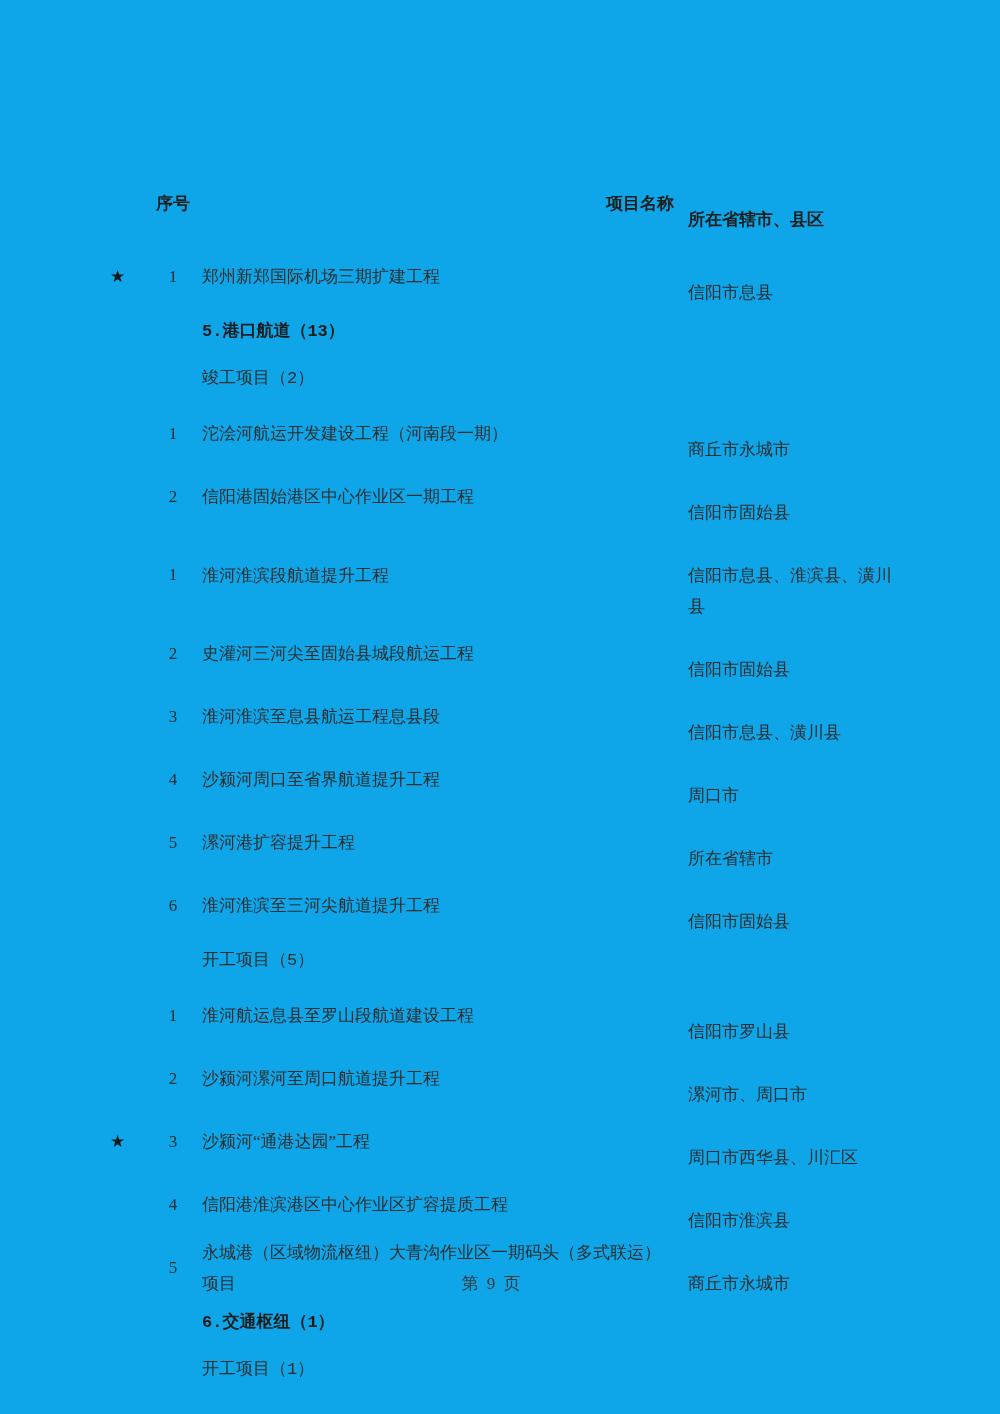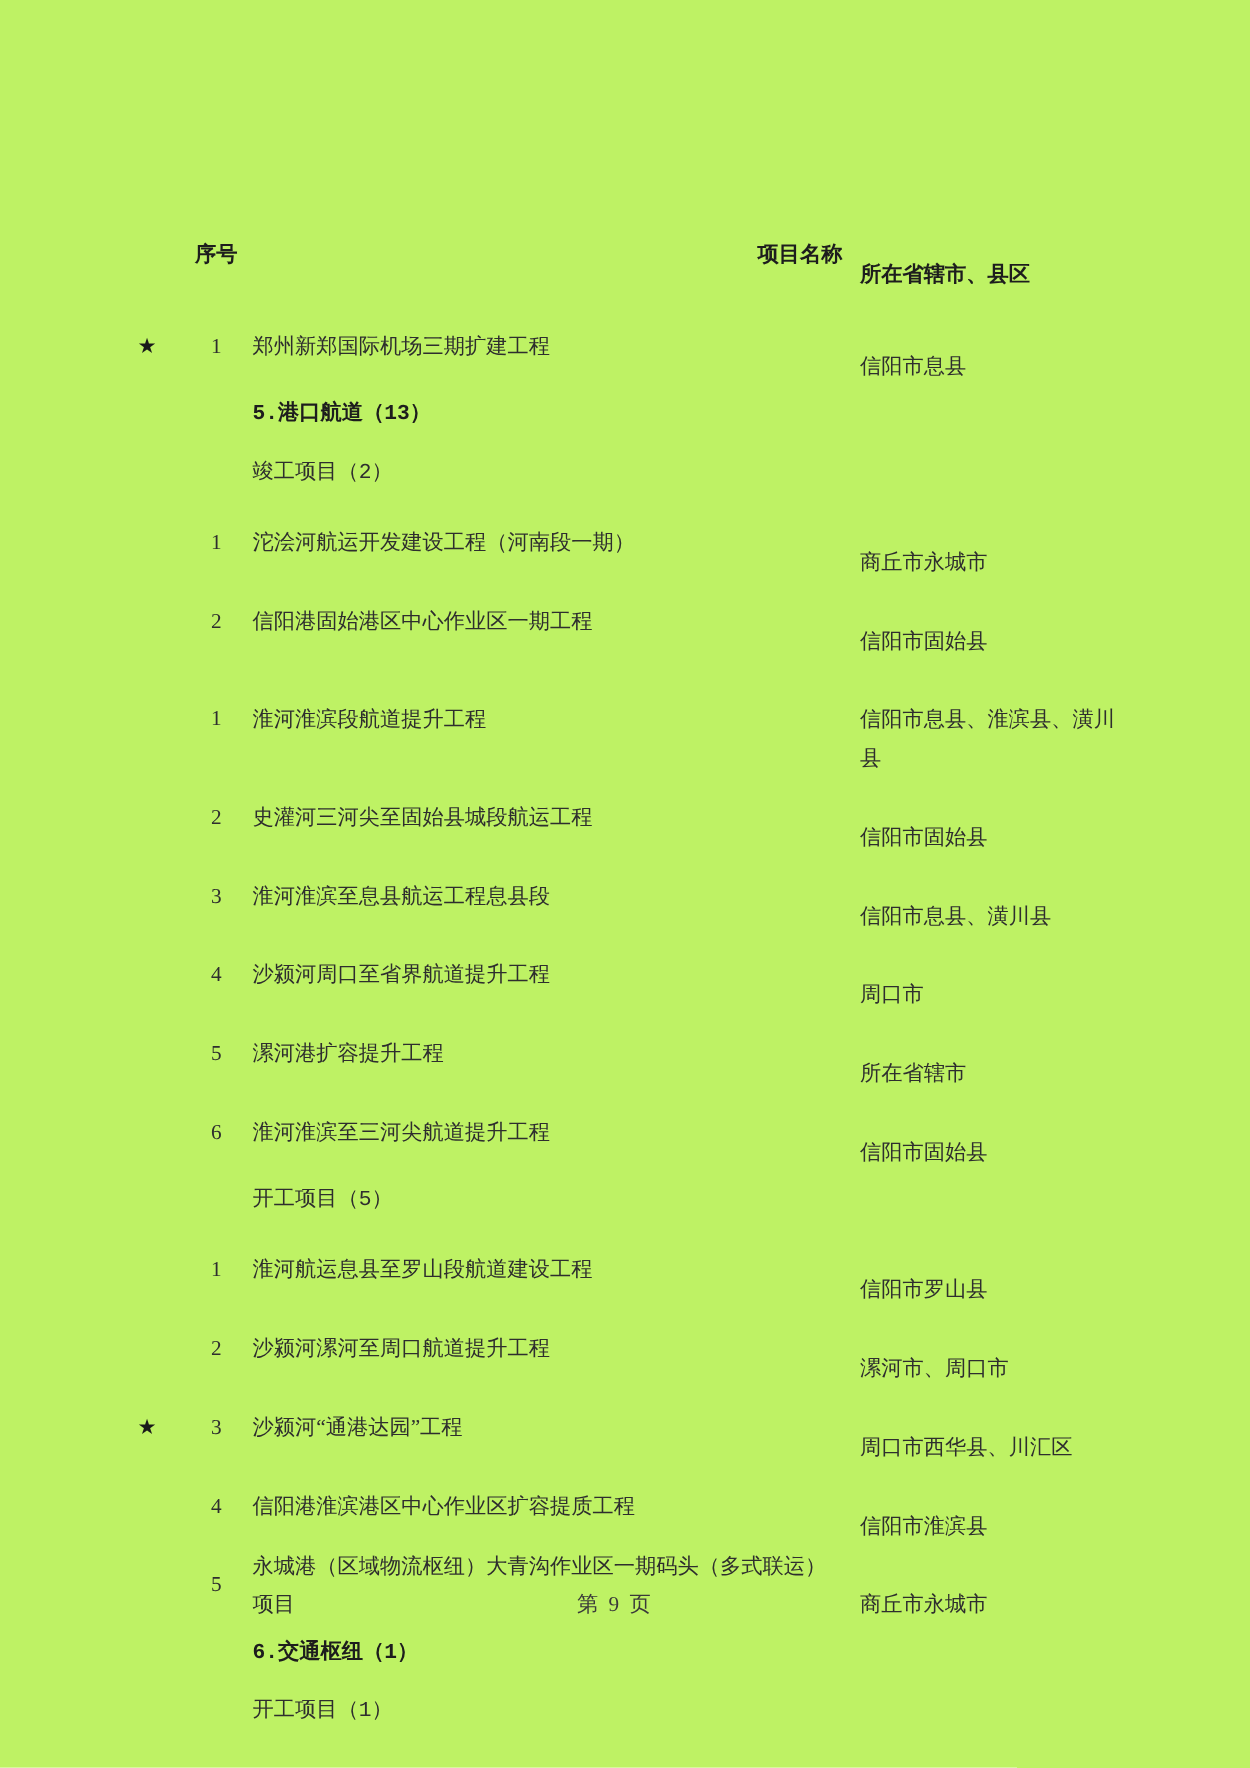--- a/index.html
+++ b/index.html
@@ -8,21 +8,21 @@
     background: #ffffff;
     font-family: "Liberation Serif", "DejaVu Serif", serif;
     color: #2e2e2e;
     -webkit-font-smoothing: antialiased;
   }
   .page {
     position: relative;
     box-sizing: border-box;
     width: 1000px; height: 1414px;
     padding: 172px 92px 0 108px;
-    background: #bef264;
+    background: #0ea5e9;
     overflow: hidden;
   }
   .row {
     display: grid;
     grid-template-columns: 36px 58px 486px 1fr;
     min-height: 47px;
     align-items: center;
   }
   .header-row { font-weight: bold; color: #1d1d1d; }
   .header-row .c-num { text-align: center; }

